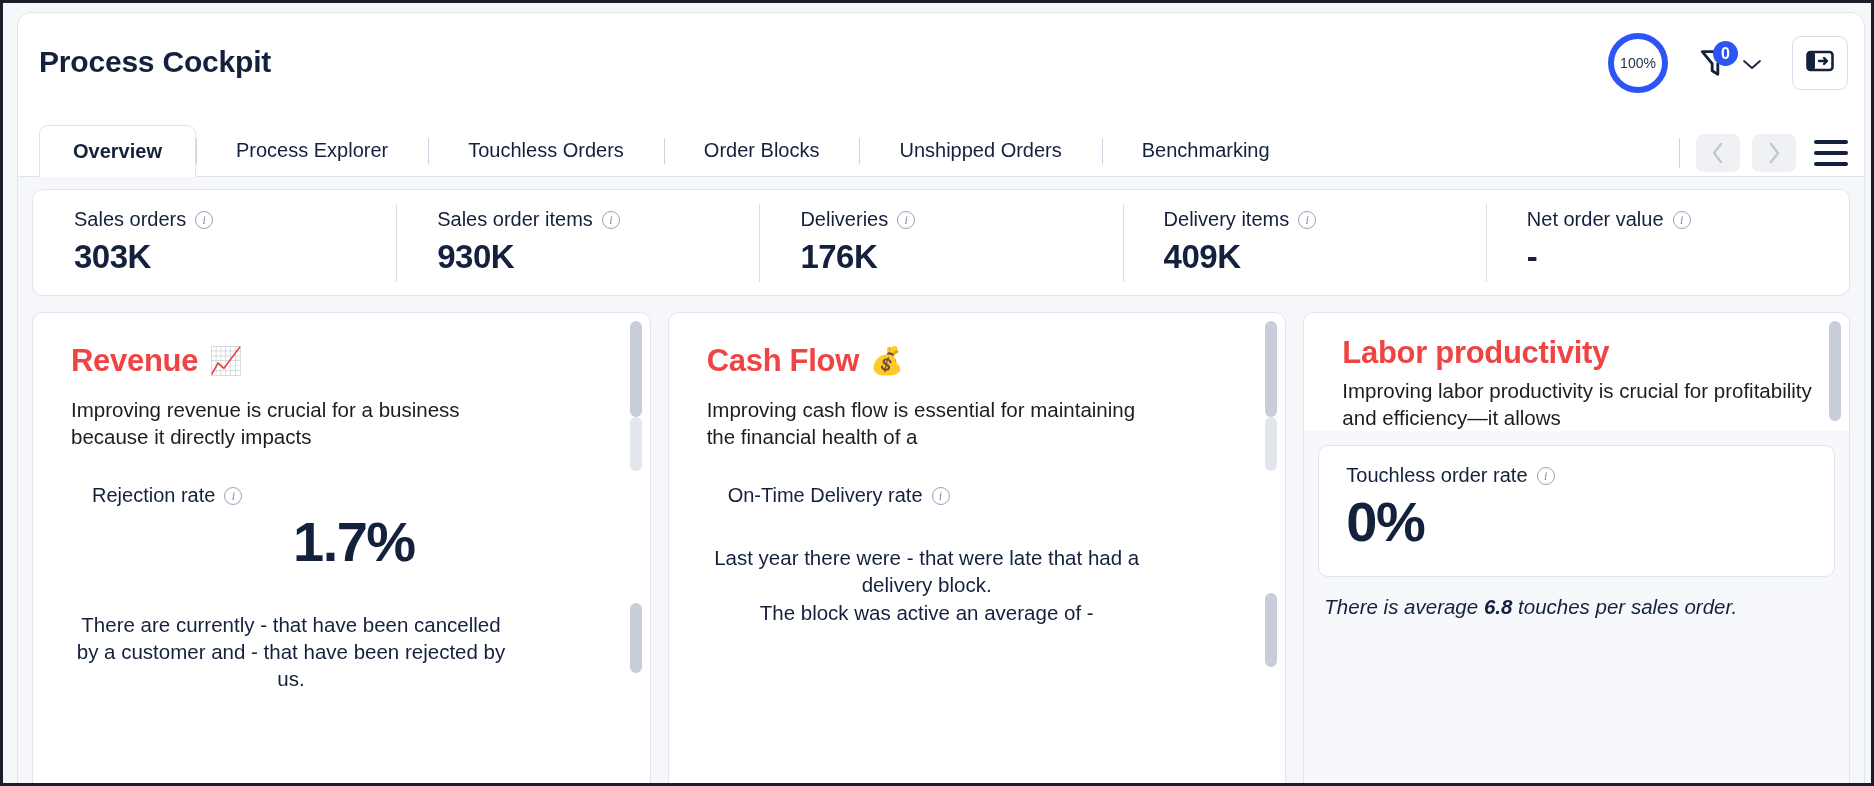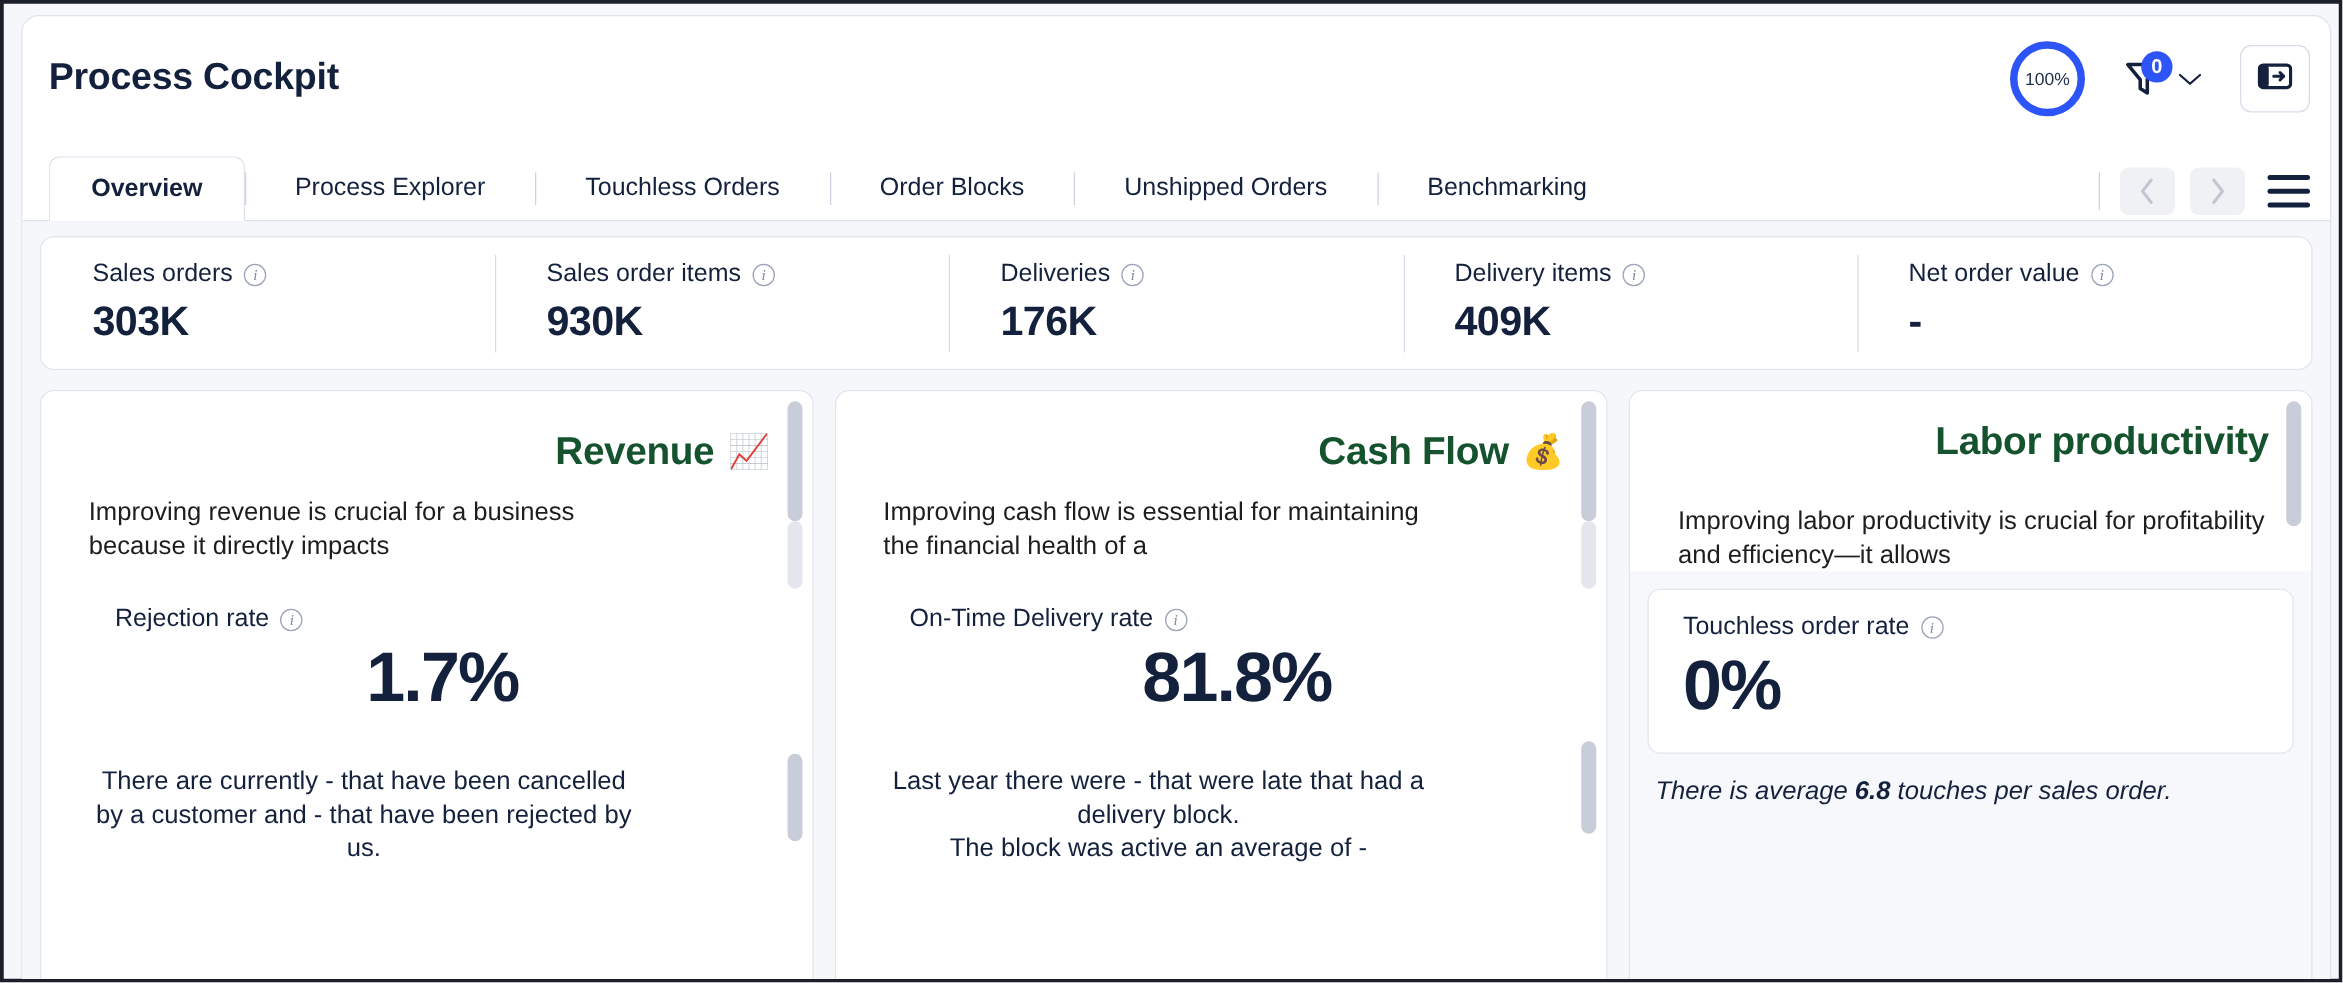--- a/index.html
+++ b/index.html
@@ -246,26 +246,25 @@
     border-radius: 11px;
     position: relative;
     overflow: hidden;
     padding: 30px 34px 0 38px;
   }
   .story-card.tinted { background: #f7f8fb; padding: 0; }
 
   .card-title {
     font-size: 31px;
     font-weight: bold;
-    color: #14532d;
+    color: #ef4444;
     letter-spacing: -0.3px;
     display: flex;
     align-items: center;
     gap: 11px;
-    justify-content: flex-end;
   }
   .emoji { font-size: 27px; }
 
   .card-desc {
     margin-top: 17px;
     font-size: 20.5px;
     line-height: 1.32;
     color: #1d1d1d;
     max-width: 440px;
   }
@@ -289,21 +288,21 @@
     margin-top: 37px;
     font-size: 20.5px;
     line-height: 1.33;
     color: #14213d;
     max-width: 440px;
     text-align: center;
   }
 
   
   .tint-head { padding: 22px 34px 0 38px; background:#ffffff; }
-  .tint-head .card-desc { margin-top: 32px; max-width: 470px; }
+  .tint-head .card-desc { margin-top: 6px; max-width: 470px; }
   .inner-box {
     margin: 14px 14px 0 14px;
     background: #ffffff;
     border: 1px solid #e2e5ee;
     border-radius: 10px;
     padding: 18px 0 22px 27px;
   }
   .tint-note {
     padding: 16px 30px 0 20px;
     font-size: 20.5px;
@@ -494,21 +493,20 @@
           <div class="card-title">
             <span>Cash Flow</span>
             <span class="emoji">💰</span>
           </div>
           <div class="card-desc">Improving cash flow is essential for maintaining the financial health of a</div>
           <div class="metric-block">
             <div class="metric-label">
               <span>On-Time Delivery rate</span>
               <span class="info-i">i</span>
             </div>
-            <div class="metric-value">81.8%</div>
           </div>
           <div class="card-note" style="white-space:pre-line;">Last year there were - that were late that had a delivery block.
 The block was active an average of -</div>
 
           <div class="scrolltrack">
             <span class="thumb" style="top:0px;height:96px;"></span>
             <span class="thumb light" style="top:96px;height:54px;"></span>
             <span class="thumb" style="top:272px;height:74px;"></span>
           </div>
         </div>

